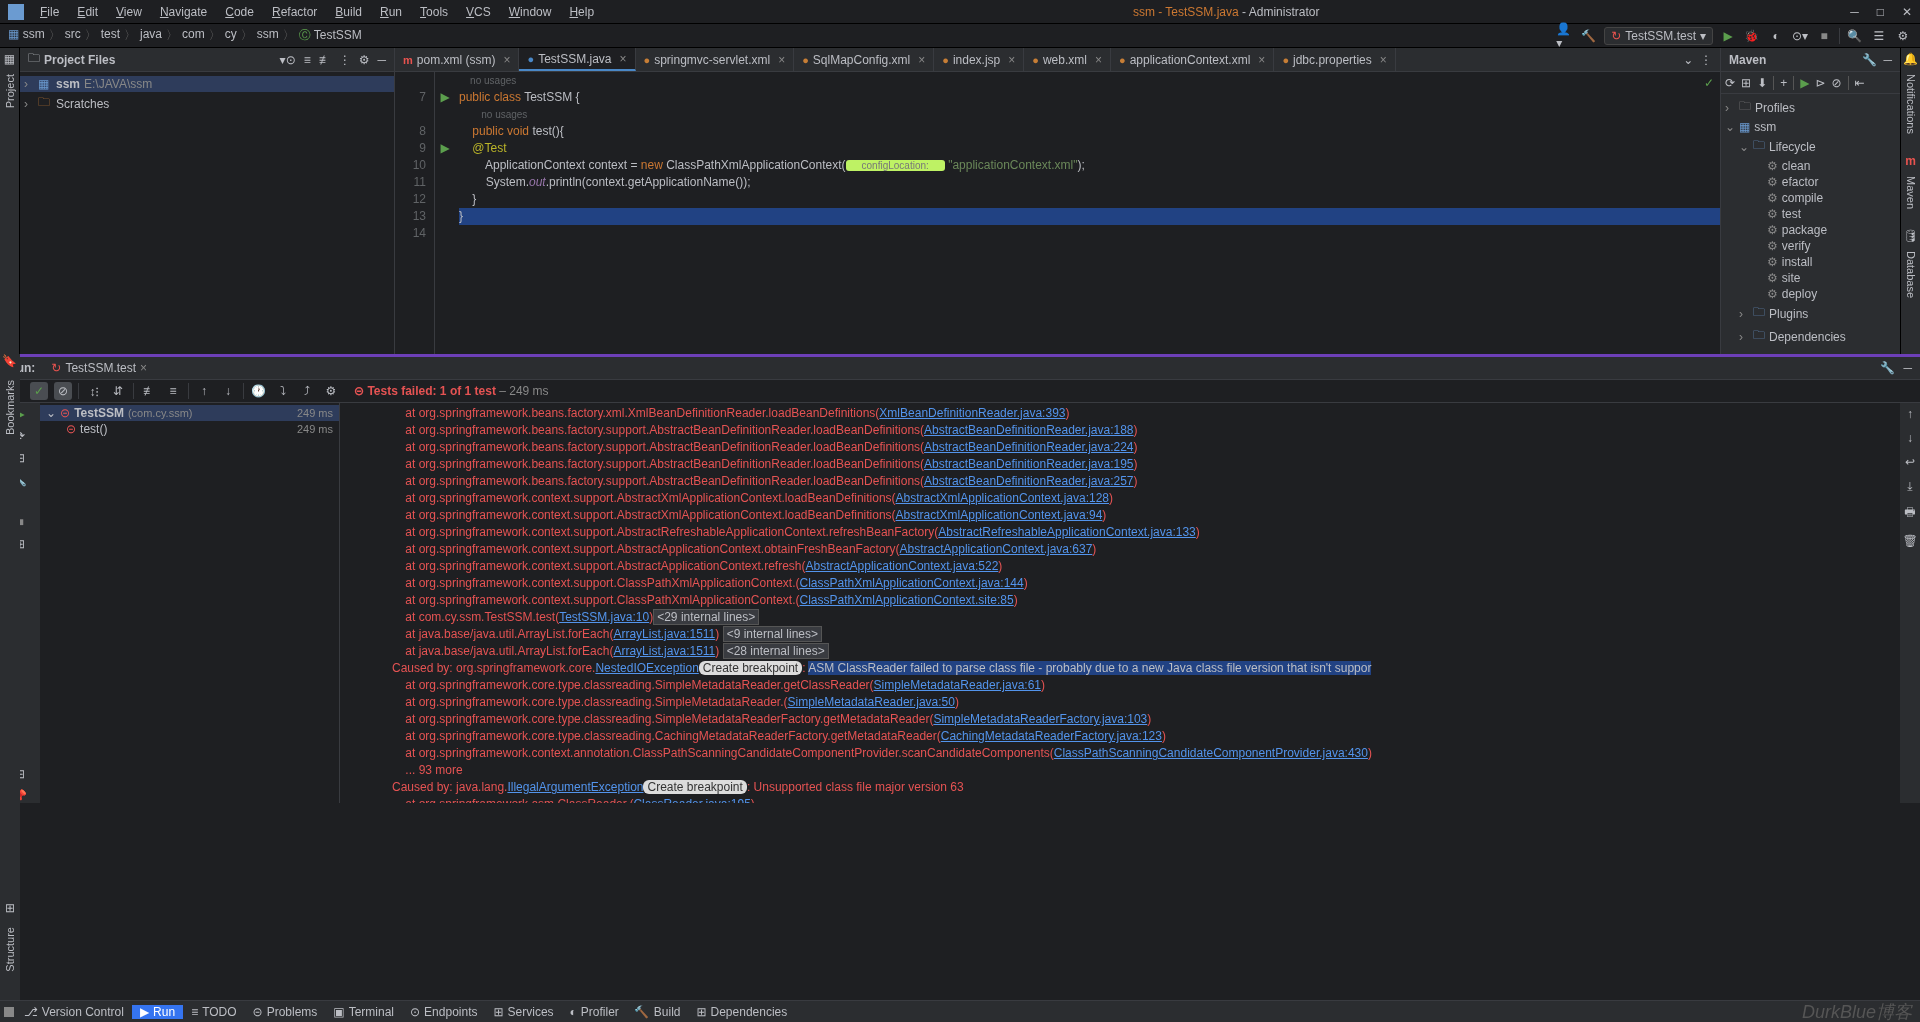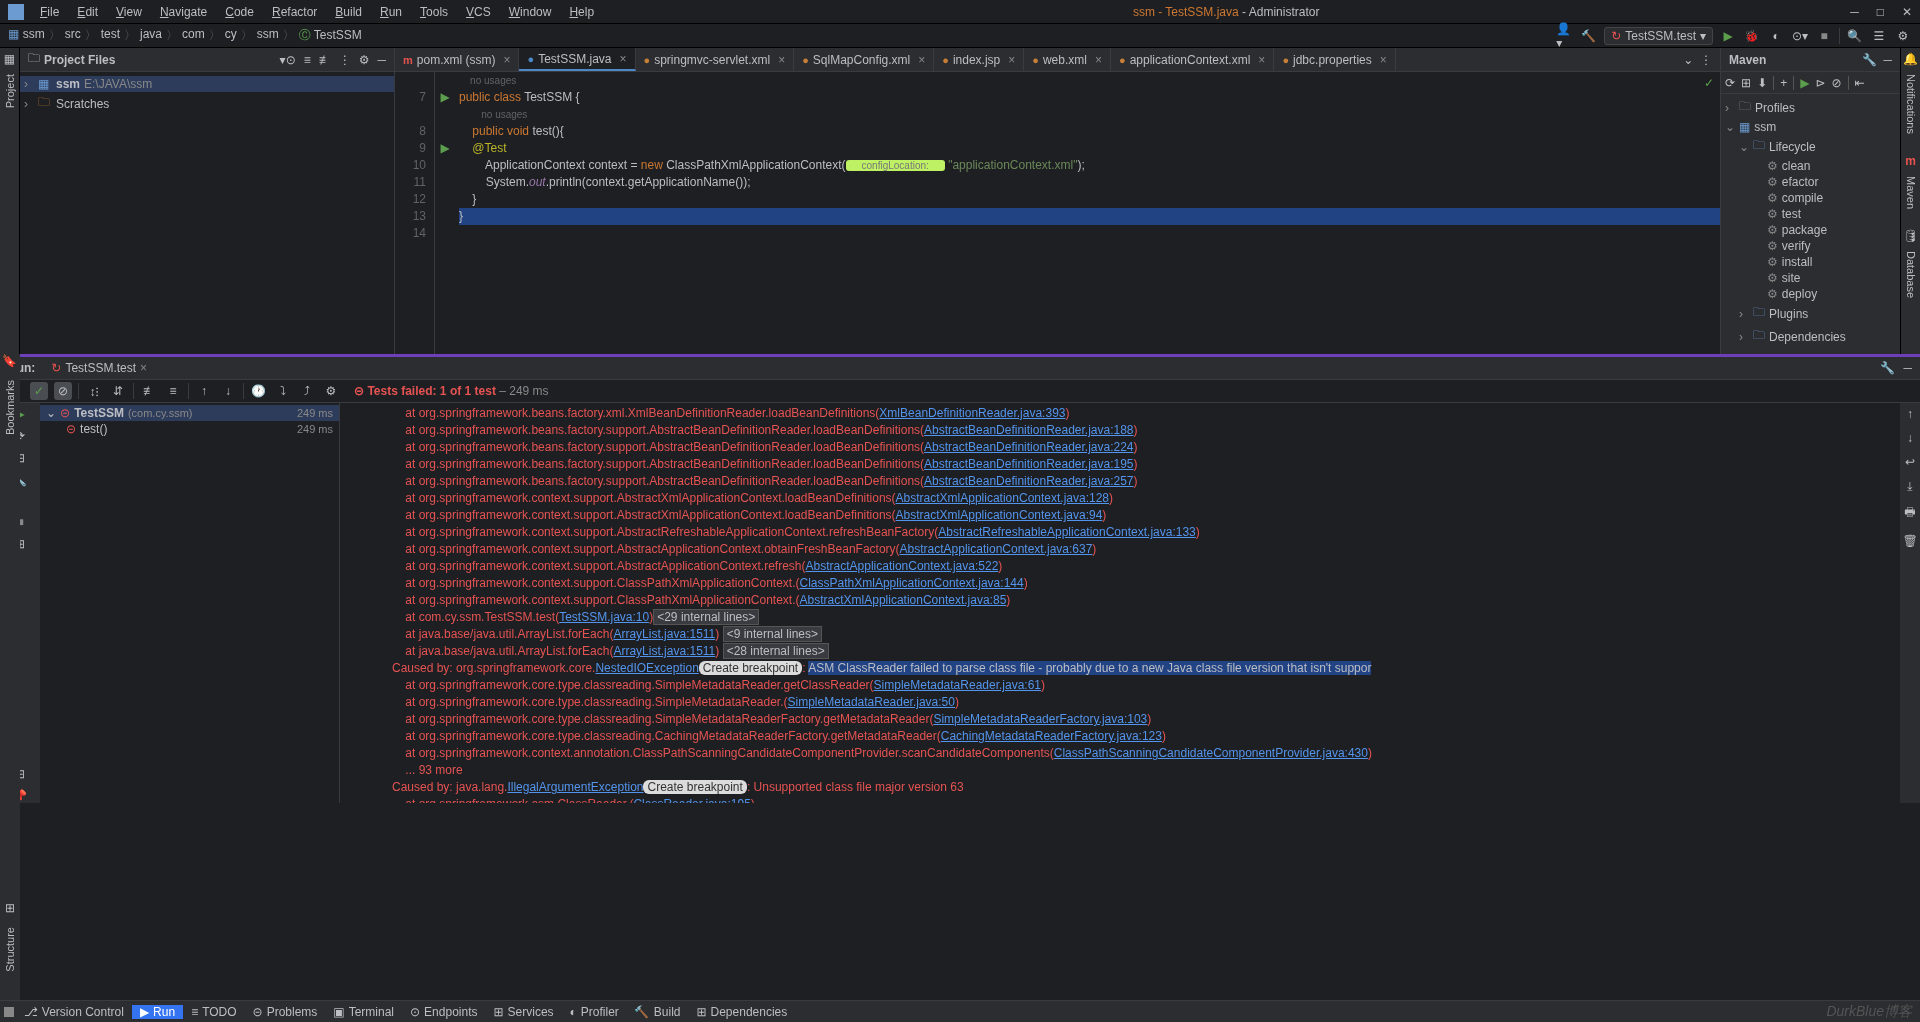--- a/index.html
+++ b/index.html
@@ -104,21 +104,21 @@
 .console .cline .box { background: #393b40; color: #bcbec4; padding: 0 3px; border: 1px solid #555; }
 .console .cline .bp { background: #dcdcdc; color: #333; padding: 0 4px; border-radius: 6px; }
 .console .cline .hl { background: #214283; color: #bcbec4; }
 .console-right { width: 20px; background: #2b2d30; display: flex; flex-direction: column; align-items: center; padding-top: 4px; gap: 10px; }
 
 
 .statusbar { position: absolute; bottom: 0; left: 0; right: 0; height: 22px; background: #2b2d30; display: flex; align-items: center; padding: 0 4px; gap: 2px; border-top: 1px solid #393b40; }
 .statusbar .item { display: flex; align-items: center; gap: 4px; padding: 0 8px; }
 .statusbar .run-active { background: #3574f0; color: #fff; }
 .statusbar .sq { width: 10px; height: 10px; background: #888; }
-.statusbar .watermark { position: absolute; right: 8px; color: #555; font-size: 14px; font-style: italic; }
+.statusbar .watermark { position: absolute; right: 8px; color: #555; font-size: 18px; font-style: italic; }
 
 .left-vstrip { position: absolute; left: 0; top: 354px; width: 20px; bottom: 22px; background: #2b2d30; display: flex; flex-direction: column; align-items: center; }
 .left-vstrip .vtext { writing-mode: vertical-rl; transform: rotate(180deg); font-size: 11px; color: #bcbec4; margin: 12px 0; }
 </style>
 </head>
 <body>
 
 <div class="titlebar">
   <div class="logo"></div>
   <div class="menus" id="menus">
@@ -479,21 +479,21 @@
         <div class="cline">    at org.springframework.beans.factory.support.AbstractBeanDefinitionReader.loadBeanDefinitions(<span class="link">AbstractBeanDefinitionReader.java:188</span>)</div>
         <div class="cline">    at org.springframework.beans.factory.support.AbstractBeanDefinitionReader.loadBeanDefinitions(<span class="link">AbstractBeanDefinitionReader.java:224</span>)</div>
         <div class="cline">    at org.springframework.beans.factory.support.AbstractBeanDefinitionReader.loadBeanDefinitions(<span class="link">AbstractBeanDefinitionReader.java:195</span>)</div>
         <div class="cline">    at org.springframework.beans.factory.support.AbstractBeanDefinitionReader.loadBeanDefinitions(<span class="link">AbstractBeanDefinitionReader.java:257</span>)</div>
         <div class="cline">    at org.springframework.context.support.AbstractXmlApplicationContext.loadBeanDefinitions(<span class="link">AbstractXmlApplicationContext.java:128</span>)</div>
         <div class="cline">    at org.springframework.context.support.AbstractXmlApplicationContext.loadBeanDefinitions(<span class="link">AbstractXmlApplicationContext.java:94</span>)</div>
         <div class="cline">    at org.springframework.context.support.AbstractRefreshableApplicationContext.refreshBeanFactory(<span class="link">AbstractRefreshableApplicationContext.java:133</span>)</div>
         <div class="cline">    at org.springframework.context.support.AbstractApplicationContext.obtainFreshBeanFactory(<span class="link">AbstractApplicationContext.java:637</span>)</div>
         <div class="cline">    at org.springframework.context.support.AbstractApplicationContext.refresh(<span class="link">AbstractApplicationContext.java:522</span>)</div>
         <div class="cline">    at org.springframework.context.support.ClassPathXmlApplicationContext.<init>(<span class="link">ClassPathXmlApplicationContext.java:144</span>)</init></div>
-        <div class="cline">    at org.springframework.context.support.ClassPathXmlApplicationContext.<init>(<span class="link">AbstractXmlApplicationContext.java:85</span>)</init></div>
+        <div class="cline">    at org.springframework.context.support.ClassPathXmlApplicationContext.<init>(<span class="link">ClassPathXmlApplicationContext.site:85</span>)</init></div>
         <div class="cline">    at com.cy.ssm.TestSSM.test(<span class="link">TestSSM.java:10</span>)<span class="box">&lt;29 internal lines&gt;</span></div>
         <div class="cline">    at java.base/java.util.ArrayList.forEach(<span class="link">ArrayList.java:1511</span>) <span class="box">&lt;9 internal lines&gt;</span></div>
         <div class="cline">    at java.base/java.util.ArrayList.forEach(<span class="link">ArrayList.java:1511</span>) <span class="box">&lt;28 internal lines&gt;</span></div>
         <div class="cline">Caused by: org.springframework.core.<span class="link">NestedIOException</span><span class="bp">Create breakpoint</span>: <span class="hl">ASM ClassReader failed to parse class file - probably due to a new Java class file version that isn't suppor</span></div>
         <div class="cline">    at org.springframework.core.type.classreading.SimpleMetadataReader.getClassReader(<span class="link">SimpleMetadataReader.java:61</span>)</div>
         <div class="cline">    at org.springframework.core.type.classreading.SimpleMetadataReader.<init>(<span class="link">SimpleMetadataReader.java:50</span>)</init></div>
         <div class="cline">    at org.springframework.core.type.classreading.SimpleMetadataReaderFactory.getMetadataReader(<span class="link">SimpleMetadataReaderFactory.java:103</span>)</div>
         <div class="cline">    at org.springframework.core.type.classreading.CachingMetadataReaderFactory.getMetadataReader(<span class="link">CachingMetadataReaderFactory.java:123</span>)</div>
         <div class="cline">    at org.springframework.context.annotation.ClassPathScanningCandidateComponentProvider.scanCandidateComponents(<span class="link">ClassPathScanningCandidateComponentProvider.java:430</span>)</div>
         <div class="cline">    ... 93 more</div>

